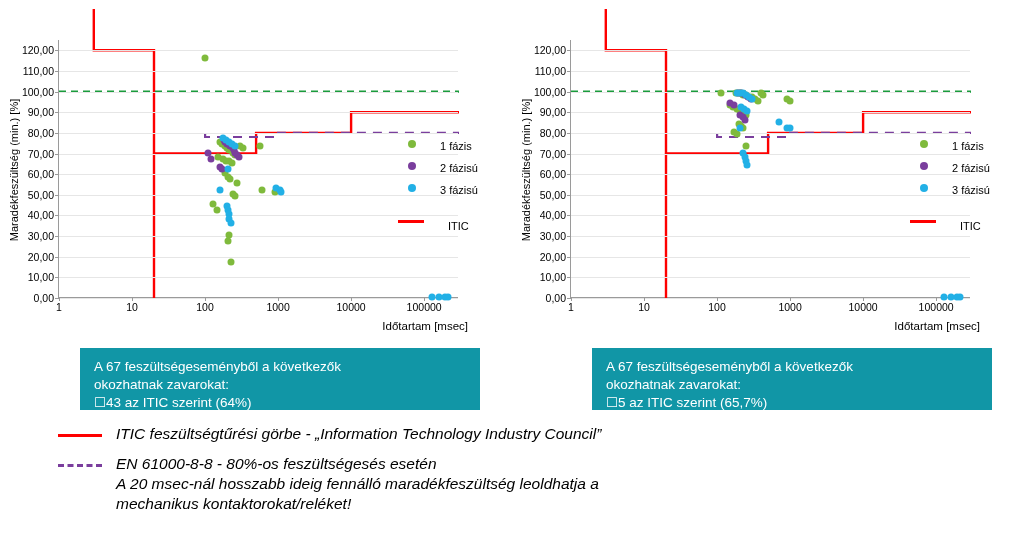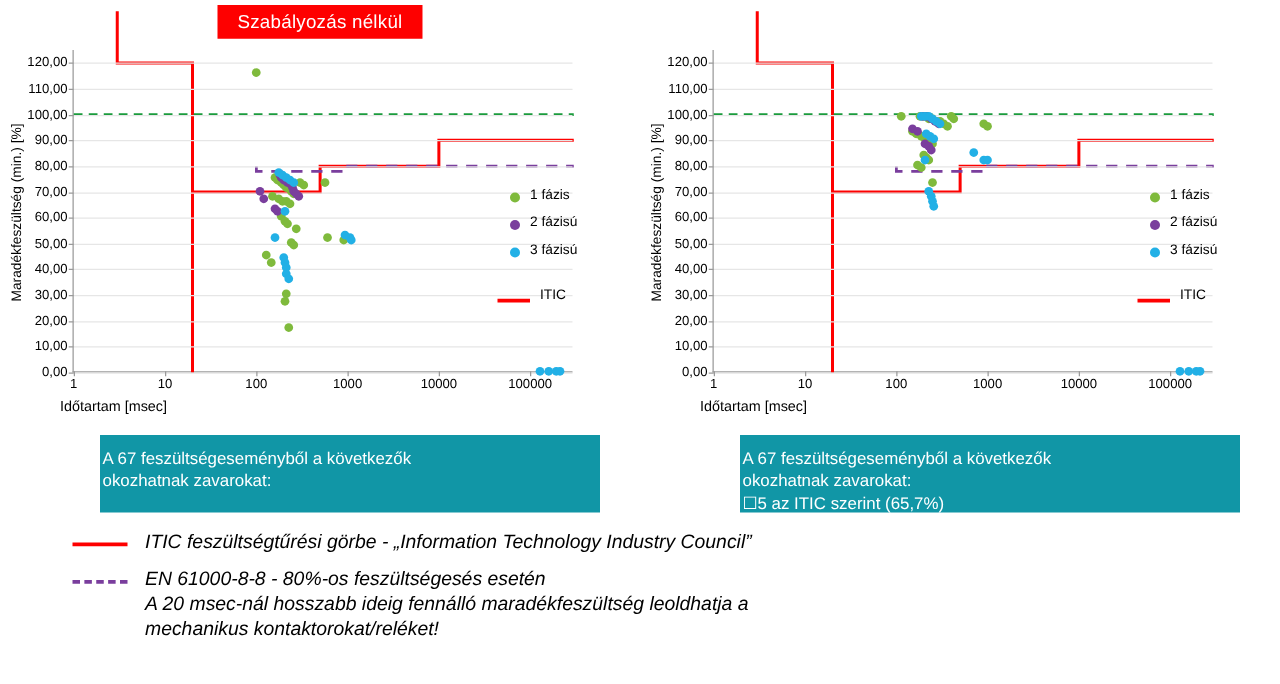--- a/index.html
+++ b/index.html
@@ -21,21 +21,21 @@
   .title-teal{background:#1196a6;}
 
   .plot-wrap{position:absolute;left:0;top:30px;width:512px;height:300px;}
 
   .ylabel{
     position:absolute;left:2px;top:150px;transform:translate(-50%,-50%) rotate(-90deg);
     transform-origin:center center;font-size:11px;white-space:nowrap;
     width:220px;text-align:center;left:14px;top:140px;
   }
   .xlabel{
-    position:absolute;left:48px;width:420px;text-align:left;top:290px;font-size:11.5px;
+    position:absolute;left:48px;width:420px;text-align:right;top:290px;font-size:11.5px;
   }
 
   .axes{
     position:absolute;left:58px;top:10px;width:400px;height:258px;
     border-left:1px solid #9a9a9a;border-bottom:1px solid #9a9a9a;
     box-sizing:border-box;
   }
   .gridline{position:absolute;left:0;right:0;height:1px;background:#e6e6e6;}
   .ytick{
     position:absolute;right:100%;margin-right:5px;transform:translateY(-50%);
@@ -49,43 +49,42 @@
   .xtickmark{position:absolute;top:100%;width:1px;height:4px;background:#9a9a9a;}
 
   .pt{position:absolute;width:7px;height:7px;border-radius:50%;transform:translate(-50%,50%);}
   .c1{background:#7fba3c;}
   .c2{background:#7a3e9d;}
   .c3{background:#22b0e6;}
 
   svg.overlay{position:absolute;left:0;top:0;width:100%;height:100%;overflow:visible;}
 
   .legend{position:absolute;right:6px;top:110px;width:110px;font-size:11px;}
-  .legend .row{display:flex;align-items:flex-end;height:22px;}
+  .legend .row{display:flex;align-items:flex-start;height:22px;gap:16px;}
   .legend .dot{width:8px;height:8px;border-radius:50%;margin-right:8px;margin-left:12px;}
   .legend .line{width:26px;height:3px;background:#fe0000;margin-right:8px;margin-left:2px;}
 
   .note{
     position:absolute;color:#ffffff;background:#1196a6;
-    font-size:13.5px;line-height:1.35;padding:10px 12px 10px 2px;box-sizing:border-box;
+    font-size:13.5px;line-height:1.35;padding:10px 12px 10px 14px;box-sizing:border-box;
   }
   .note.left{left:80px;top:348px;width:400px;height:62px;}
   .note.right{left:592px;top:348px;width:400px;height:62px;}
   .note .ind{display:inline-block;width:12px;}
 
   .footer{position:absolute;left:58px;top:424px;width:950px;font-size:15.5px;line-height:1.3;}
   .frow{display:flex;align-items:flex-start;margin-bottom:10px;}
   .fline-red{width:44px;height:3px;background:#fe0000;margin:10px 14px 0 0;flex:none;}
   .fline-dash{width:44px;height:0;border-top:3px dashed #7a3e9d;margin:10px 14px 0 0;flex:none;}
   .ftext{white-space:pre-line;font-style:italic;}
 </style>
 </head>
 <body>
 
 <div class="panel left">
-  <div class="chart-title title-red">Szabályozás nélkül</div>
   <div class="plot-wrap">
     <div class="ylabel">Maradékfeszültség (min.) [%]</div>
     <div class="xlabel">Időtartam [msec]</div>
     <div class="axes" id="axes-0">
       <svg class="overlay" id="svg-0">
           <polyline points="34.8,-31.0 34.8,10.3 95.0,10.3 95.0,113.5 197.1,113.5 197.1,92.9 292.1,92.9 292.1,72.2 400.0,72.2" fill="none" stroke="#fe0000" stroke-width="2.4"></polyline>
           <polyline points="95.0,113.5 95.0,258.0" fill="none" stroke="#fe0000" stroke-width="2.4"></polyline>
           <polyline points="146.1,92.9 146.1,97.0 219.1,97.0 219.1,92.9 400.0,92.9" fill="none" stroke="#7a3e9d" stroke-width="2.2" stroke-dasharray="9,7"></polyline>
           <polyline points="0.0,51.6 400.0,51.6" fill="none" stroke="#1a9b3c" stroke-width="2.2" stroke-dasharray="7,5"></polyline>
         </svg>
@@ -362,20 +361,21 @@
         <span class="line"></span>
         <span>ITIC</span>
       </div>
     </div>
   </div>
 </div>
 
 <div class="note left">
   <div>A 67 feszültségeseményből a következők</div>
   <div>okozhatnak zavarokat:</div>
+  <div><span class="ind">☐</span><span>43 az ITIC szerint (64%)</span></div>
 </div>
 
 <div class="note right">
   <div>A 67 feszültségeseményből a következők</div>
   <div>okozhatnak zavarokat:</div>
   <div><span class="ind">☐</span><span>5 az ITIC szerint (65,7%)</span></div>
   <div><span class="ind"></span><span>6 az EN 61000-2-8 szerint (9,1%)</span></div>
 </div>
 
 <div class="footer">

